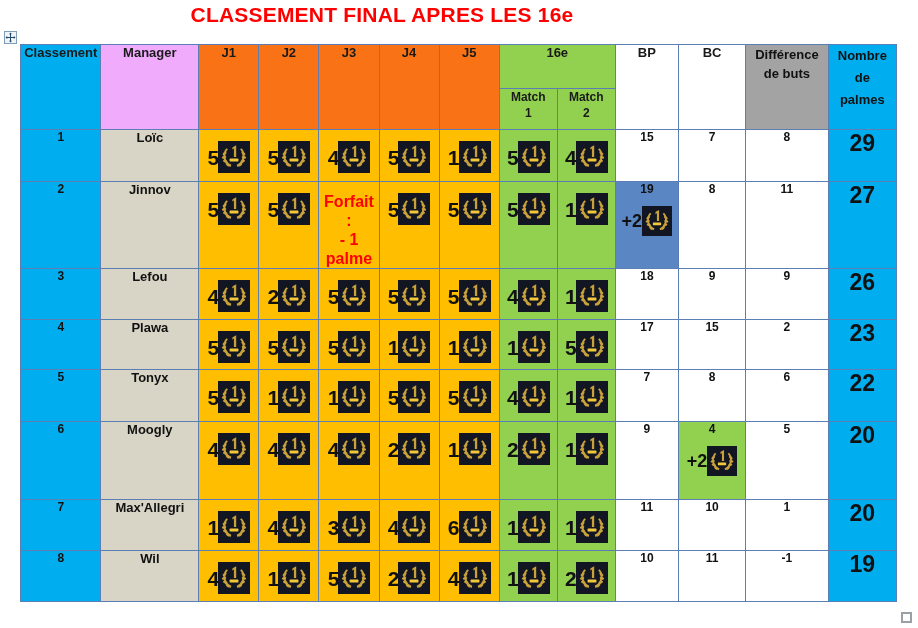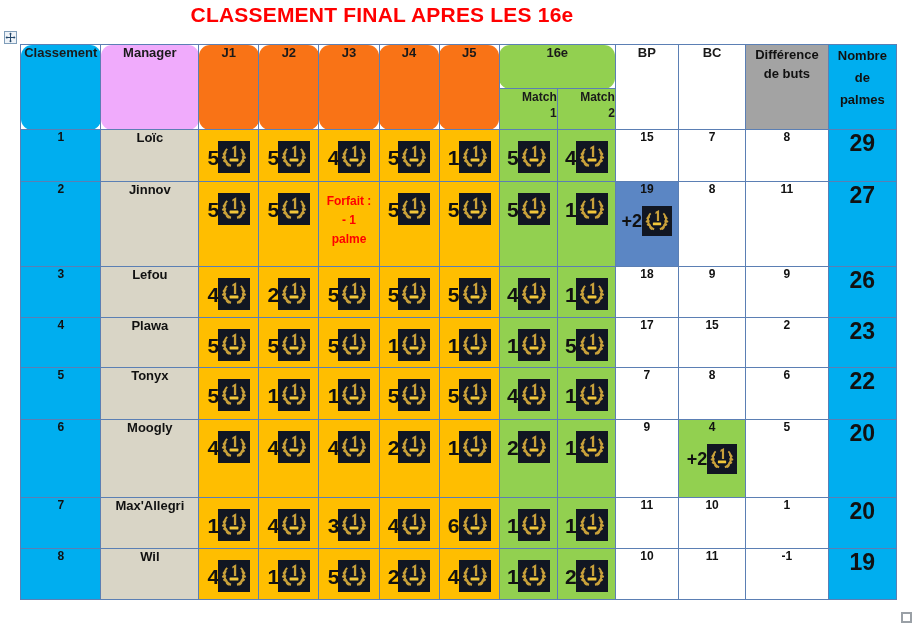--- a/index.html
+++ b/index.html
@@ -71,29 +71,28 @@
   col.c-palmes{width:67px}
 
   
   .hd{
     text-align:center;
     font-weight:bold;
     font-size:13px;
     color:#1a1a1a;
     padding-top:5px;
     line-height:16px;
-    border-radius:11px;
   }
   .hd-blue{background:#00AEEF;}
   .hd-beige{background:#f0abfc;}
   .hd-orange{background:#f97316;}
   .hd-green{background:#92D050;}
   .hd-white{background:#FFFFFF;}
   .hd-sub{
-    font-size:12px;font-weight:bold;text-align:right;
+    font-size:12px;font-weight:bold;text-align:center;
     background:#92D050;padding-top:4px;line-height:16px;
     color:#1a1a1a;
   }
   .hd-palmes{
     background:#00AEEF;color:#111;font-weight:bold;font-size:13px;
     text-align:center;padding-top:5px;line-height:22px;
   }
   .hd-diff{
     background:#a3a3a3;color:#111;font-weight:bold;font-size:13px;
     text-align:center;padding-top:5px;line-height:19px;
@@ -122,21 +121,21 @@
   .scorewrap{
     display:flex;align-items:center;justify-content:center;
     gap:0px;
     margin-top:11px;
   }
   .score{
     font-size:21px;font-weight:bold;color:#111;line-height:21px;
     margin-right:-1px;
   }
   .forfait{
-    color:#FF0000;font-weight:bold;font-size:12px;text-align:center;
+    color:#FF0000;font-weight:bold;font-size:16px;text-align:center;
     line-height:19px;padding-top:10px;
   }
   
   .bonuswrap{
     display:flex;align-items:center;justify-content:center;
     margin-top:10px;
   }
   .bonus-text{
     font-size:18px;font-weight:bold;color:#111;line-height:18px;margin-right:0px;
   }

